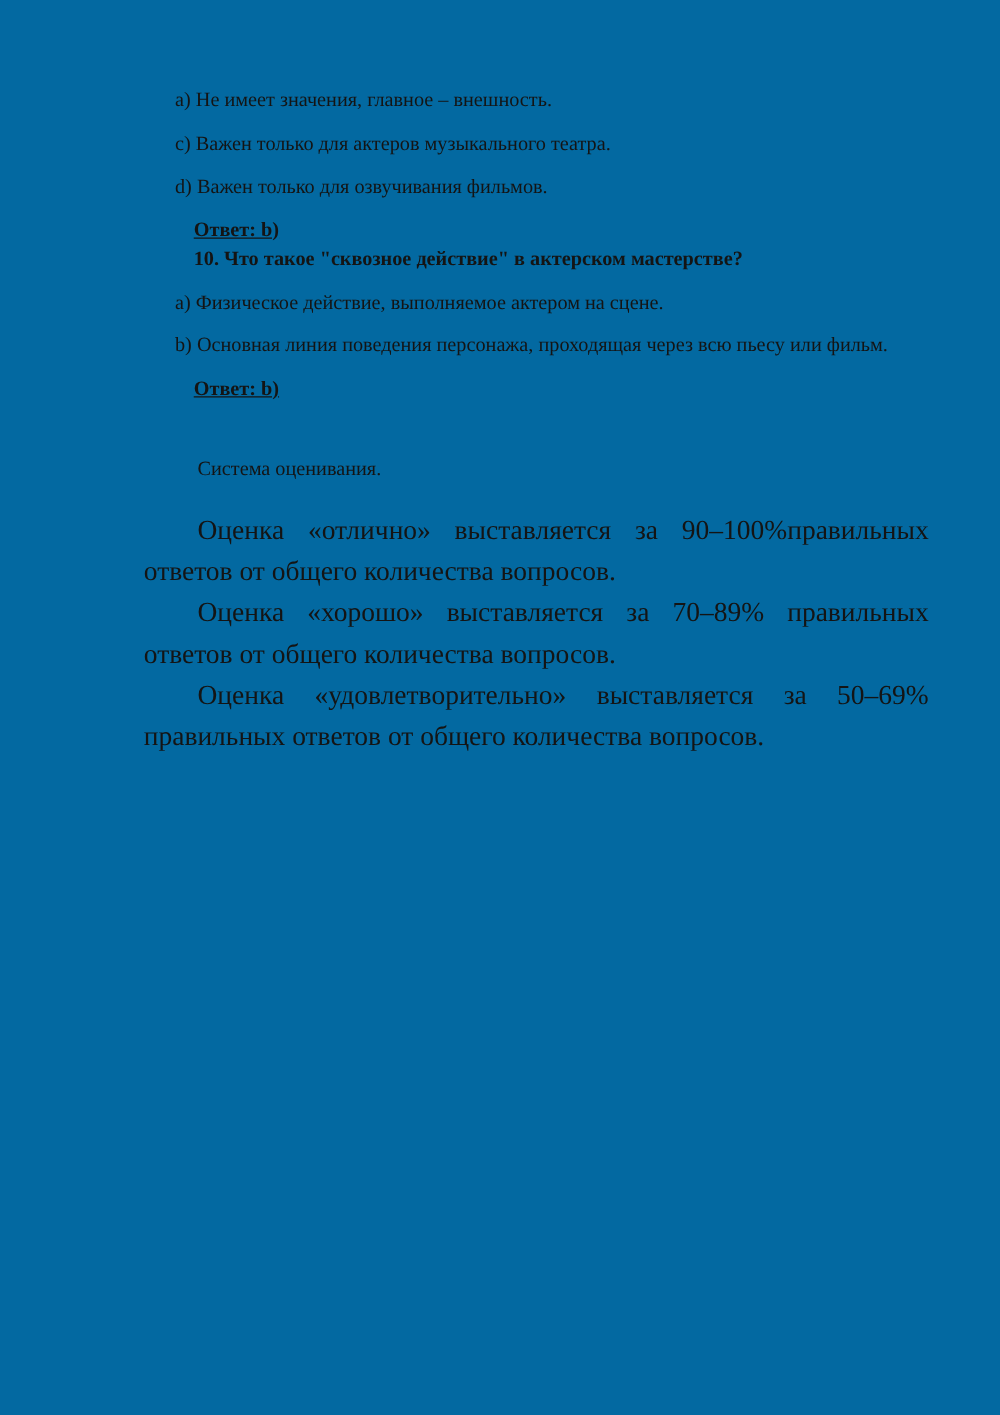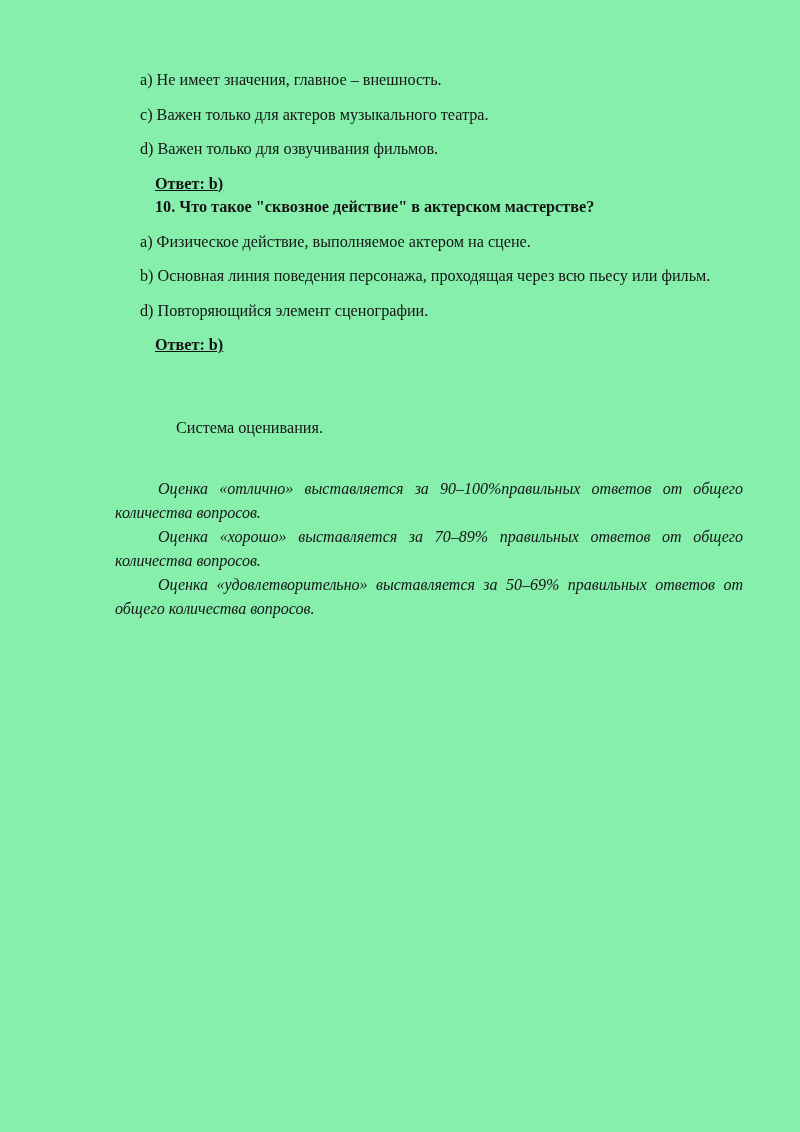--- a/index.html
+++ b/index.html
@@ -10,21 +10,21 @@
   }
   body {
     font-family: "Liberation Serif", "DejaVu Serif", serif;
     color: #141414;
   }
   .page {
     position: relative;
     width: 800px;
     height: 1132px;
     margin: 0 auto;
-    background: #86efac;
+    background: #0369a1;
     overflow: hidden;
     box-sizing: border-box;
   }
   .content {
     position: absolute;
     left: 115px;
     top: 70px;
     width: 628px;
   }
 
@@ -58,55 +58,53 @@
     line-height: 1.33;
     font-weight: bold;
     text-indent: 40px;
     text-align: left;
   }
 
   
   .gap { height: 41px; }
 
   .grading-title {
-    margin: 18px;
+    margin: 0;
     padding: 0 0 20px 0;
     font-size: 16.2px;
     line-height: 1.33;
     text-indent: 43px;
     text-align: left;
   }
   .grading-p {
     margin: 0;
     padding: 0;
-    font-size: 16px;
+    font-size: 22px;
     line-height: 1.5;
     text-indent: 43px;
     text-align: justify;
     text-justify: inter-word;
-    font-style: italic;
   }
 </style>
 </head>
 <body>
 
 <div class="page">
   <div class="content">
 
     <p class="opt">a) Не имеет значения, главное – внешность.</p>
     <p class="opt">c) Важен только для актеров музыкального театра.</p>
     <p class="opt">d) Важен только для озвучивания фильмов.</p>
 
     <p class="answer">Ответ: b)</p>
 
     <p class="question-head">10. Что такое "сквозное действие" в актерском мастерстве?</p>
 
     <p class="opt">a) Физическое действие, выполняемое актером на сцене.</p>
     <p class="opt">b) Основная линия поведения персонажа, проходящая через всю пьесу или фильм.</p>
-    <p class="opt">d) Повторяющийся элемент сценографии.</p>
 
     <p class="answer">Ответ: b)</p>
 
     <div class="gap"></div>
 
     <p class="grading-title">Система оценивания.</p>
 
     <p class="grading-p">Оценка «отлично» выставляется за 90–100%правильных ответов от общего количества вопросов.</p>
     <p class="grading-p">Оценка «хорошо» выставляется за 70–89% правильных ответов от общего количества вопросов.</p>
     <p class="grading-p">Оценка «удовлетворительно» выставляется за 50–69% правильных ответов от общего количества вопросов.</p>

